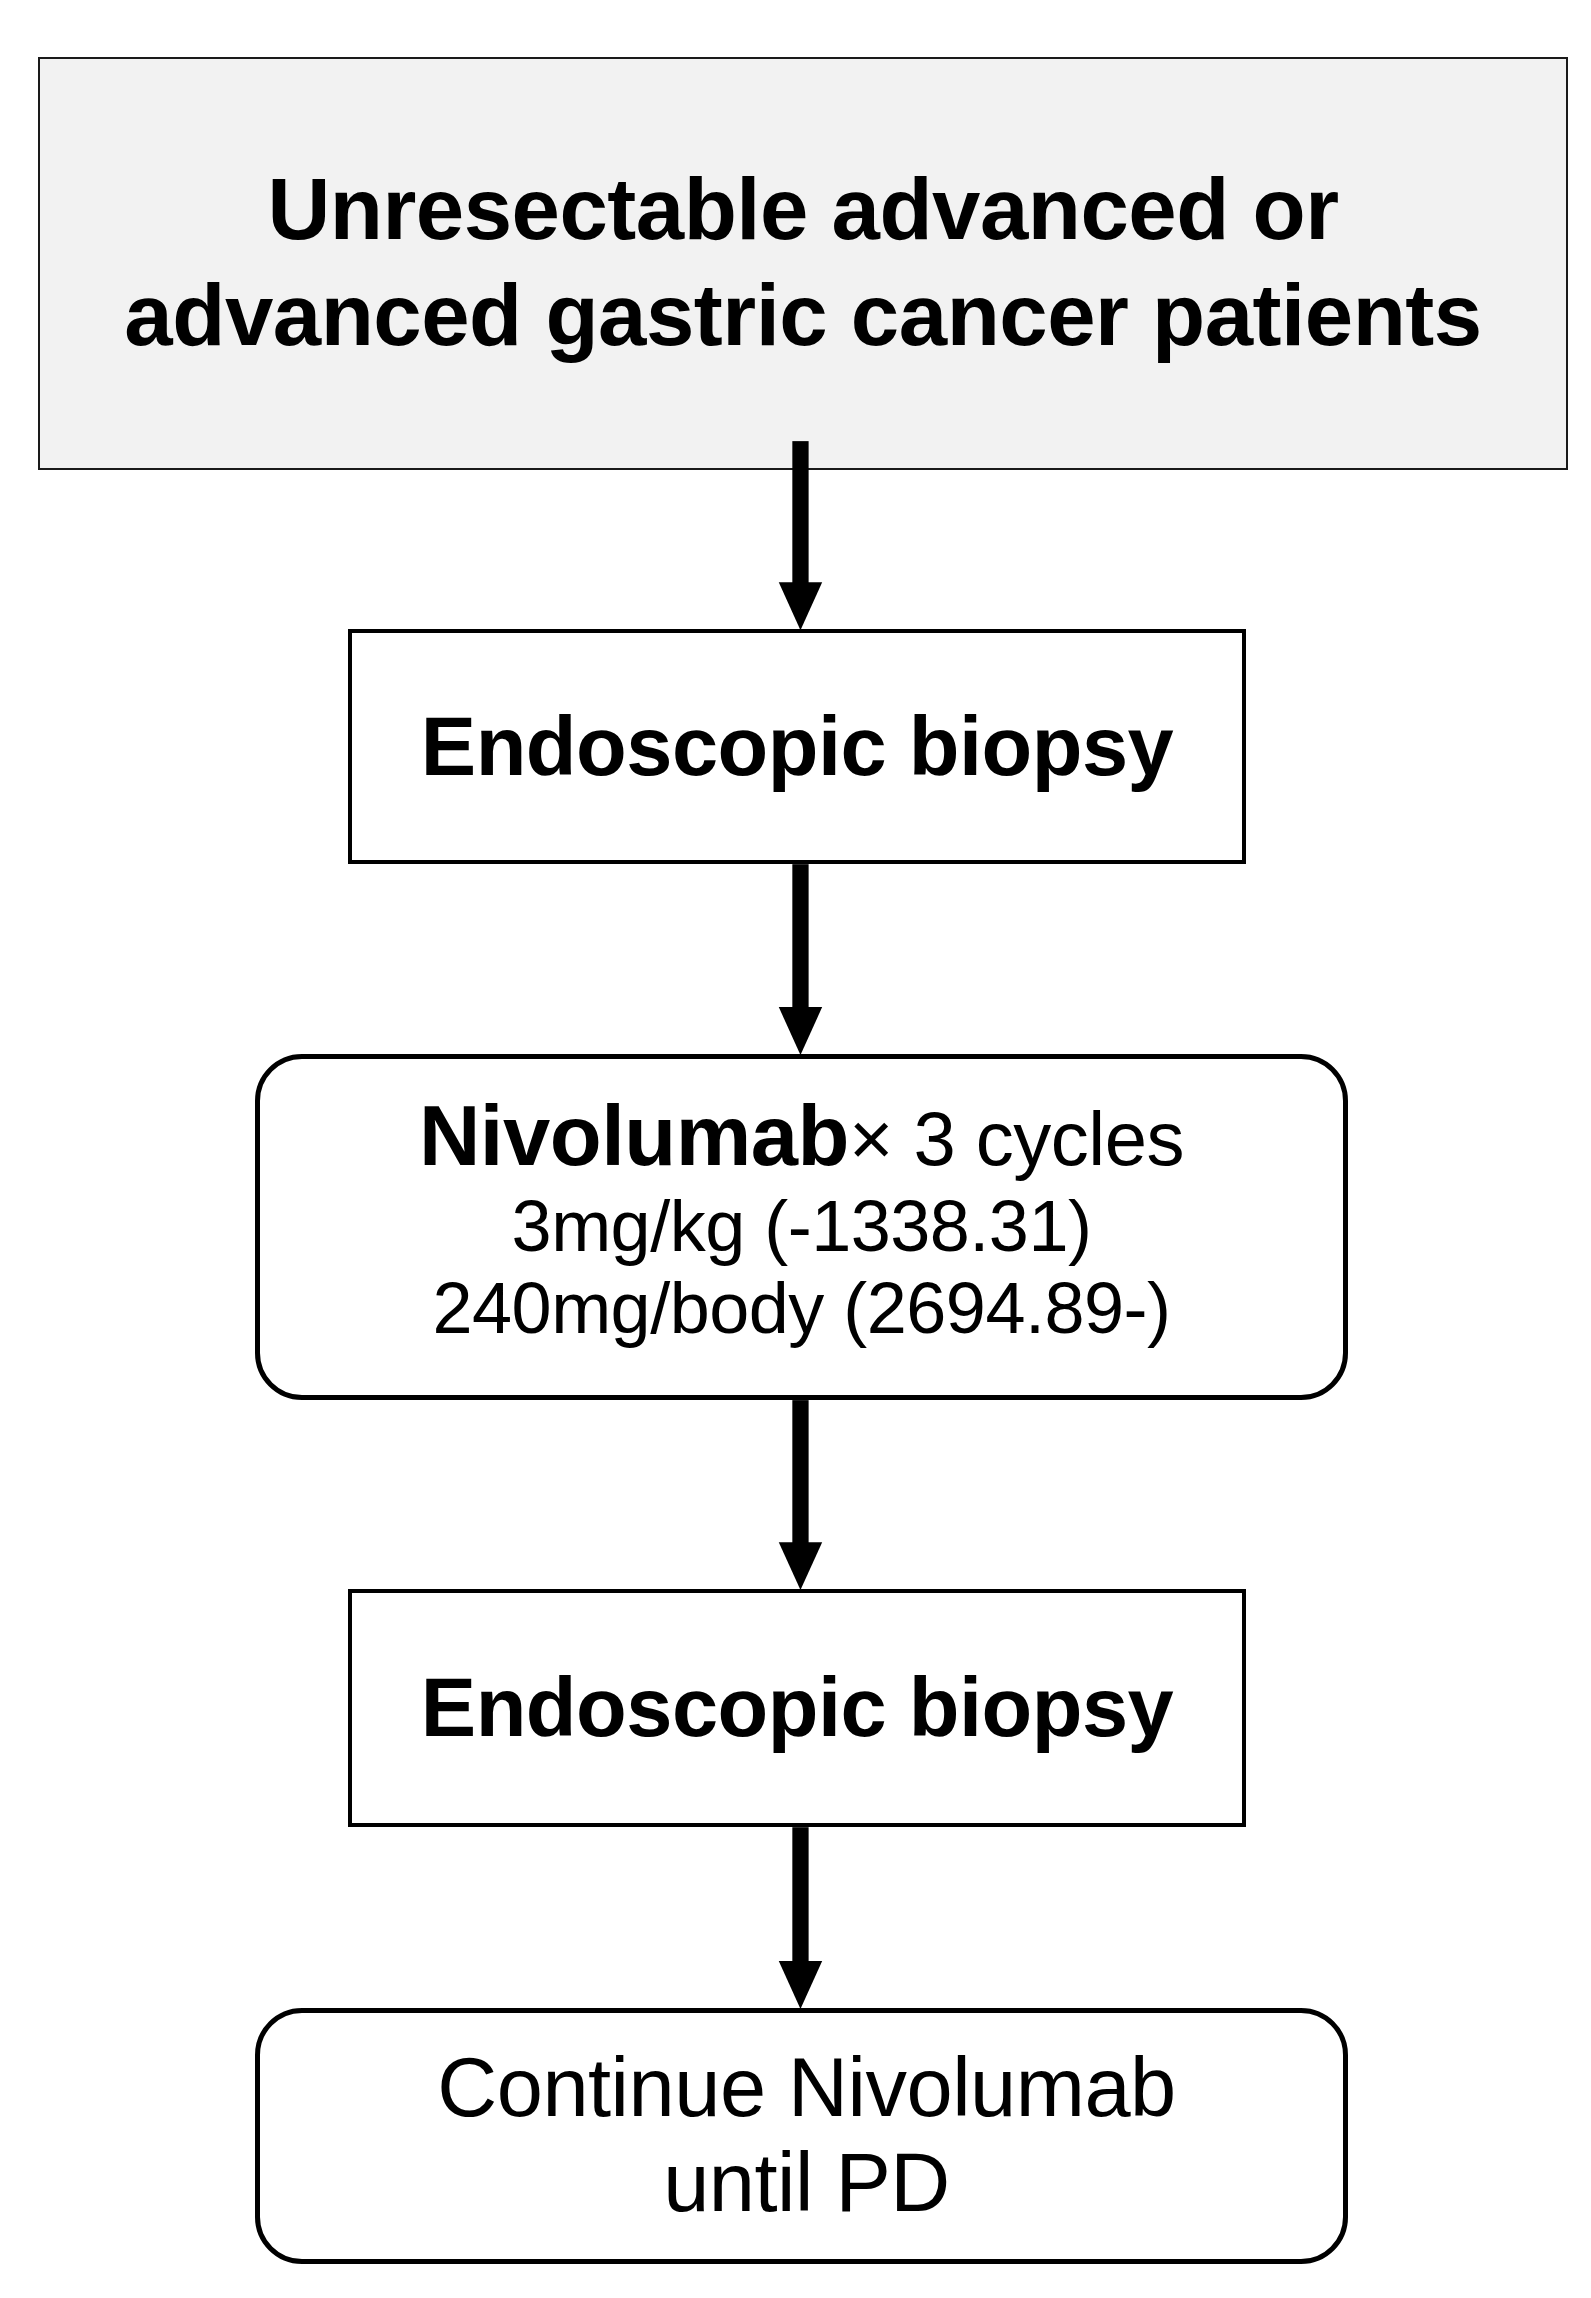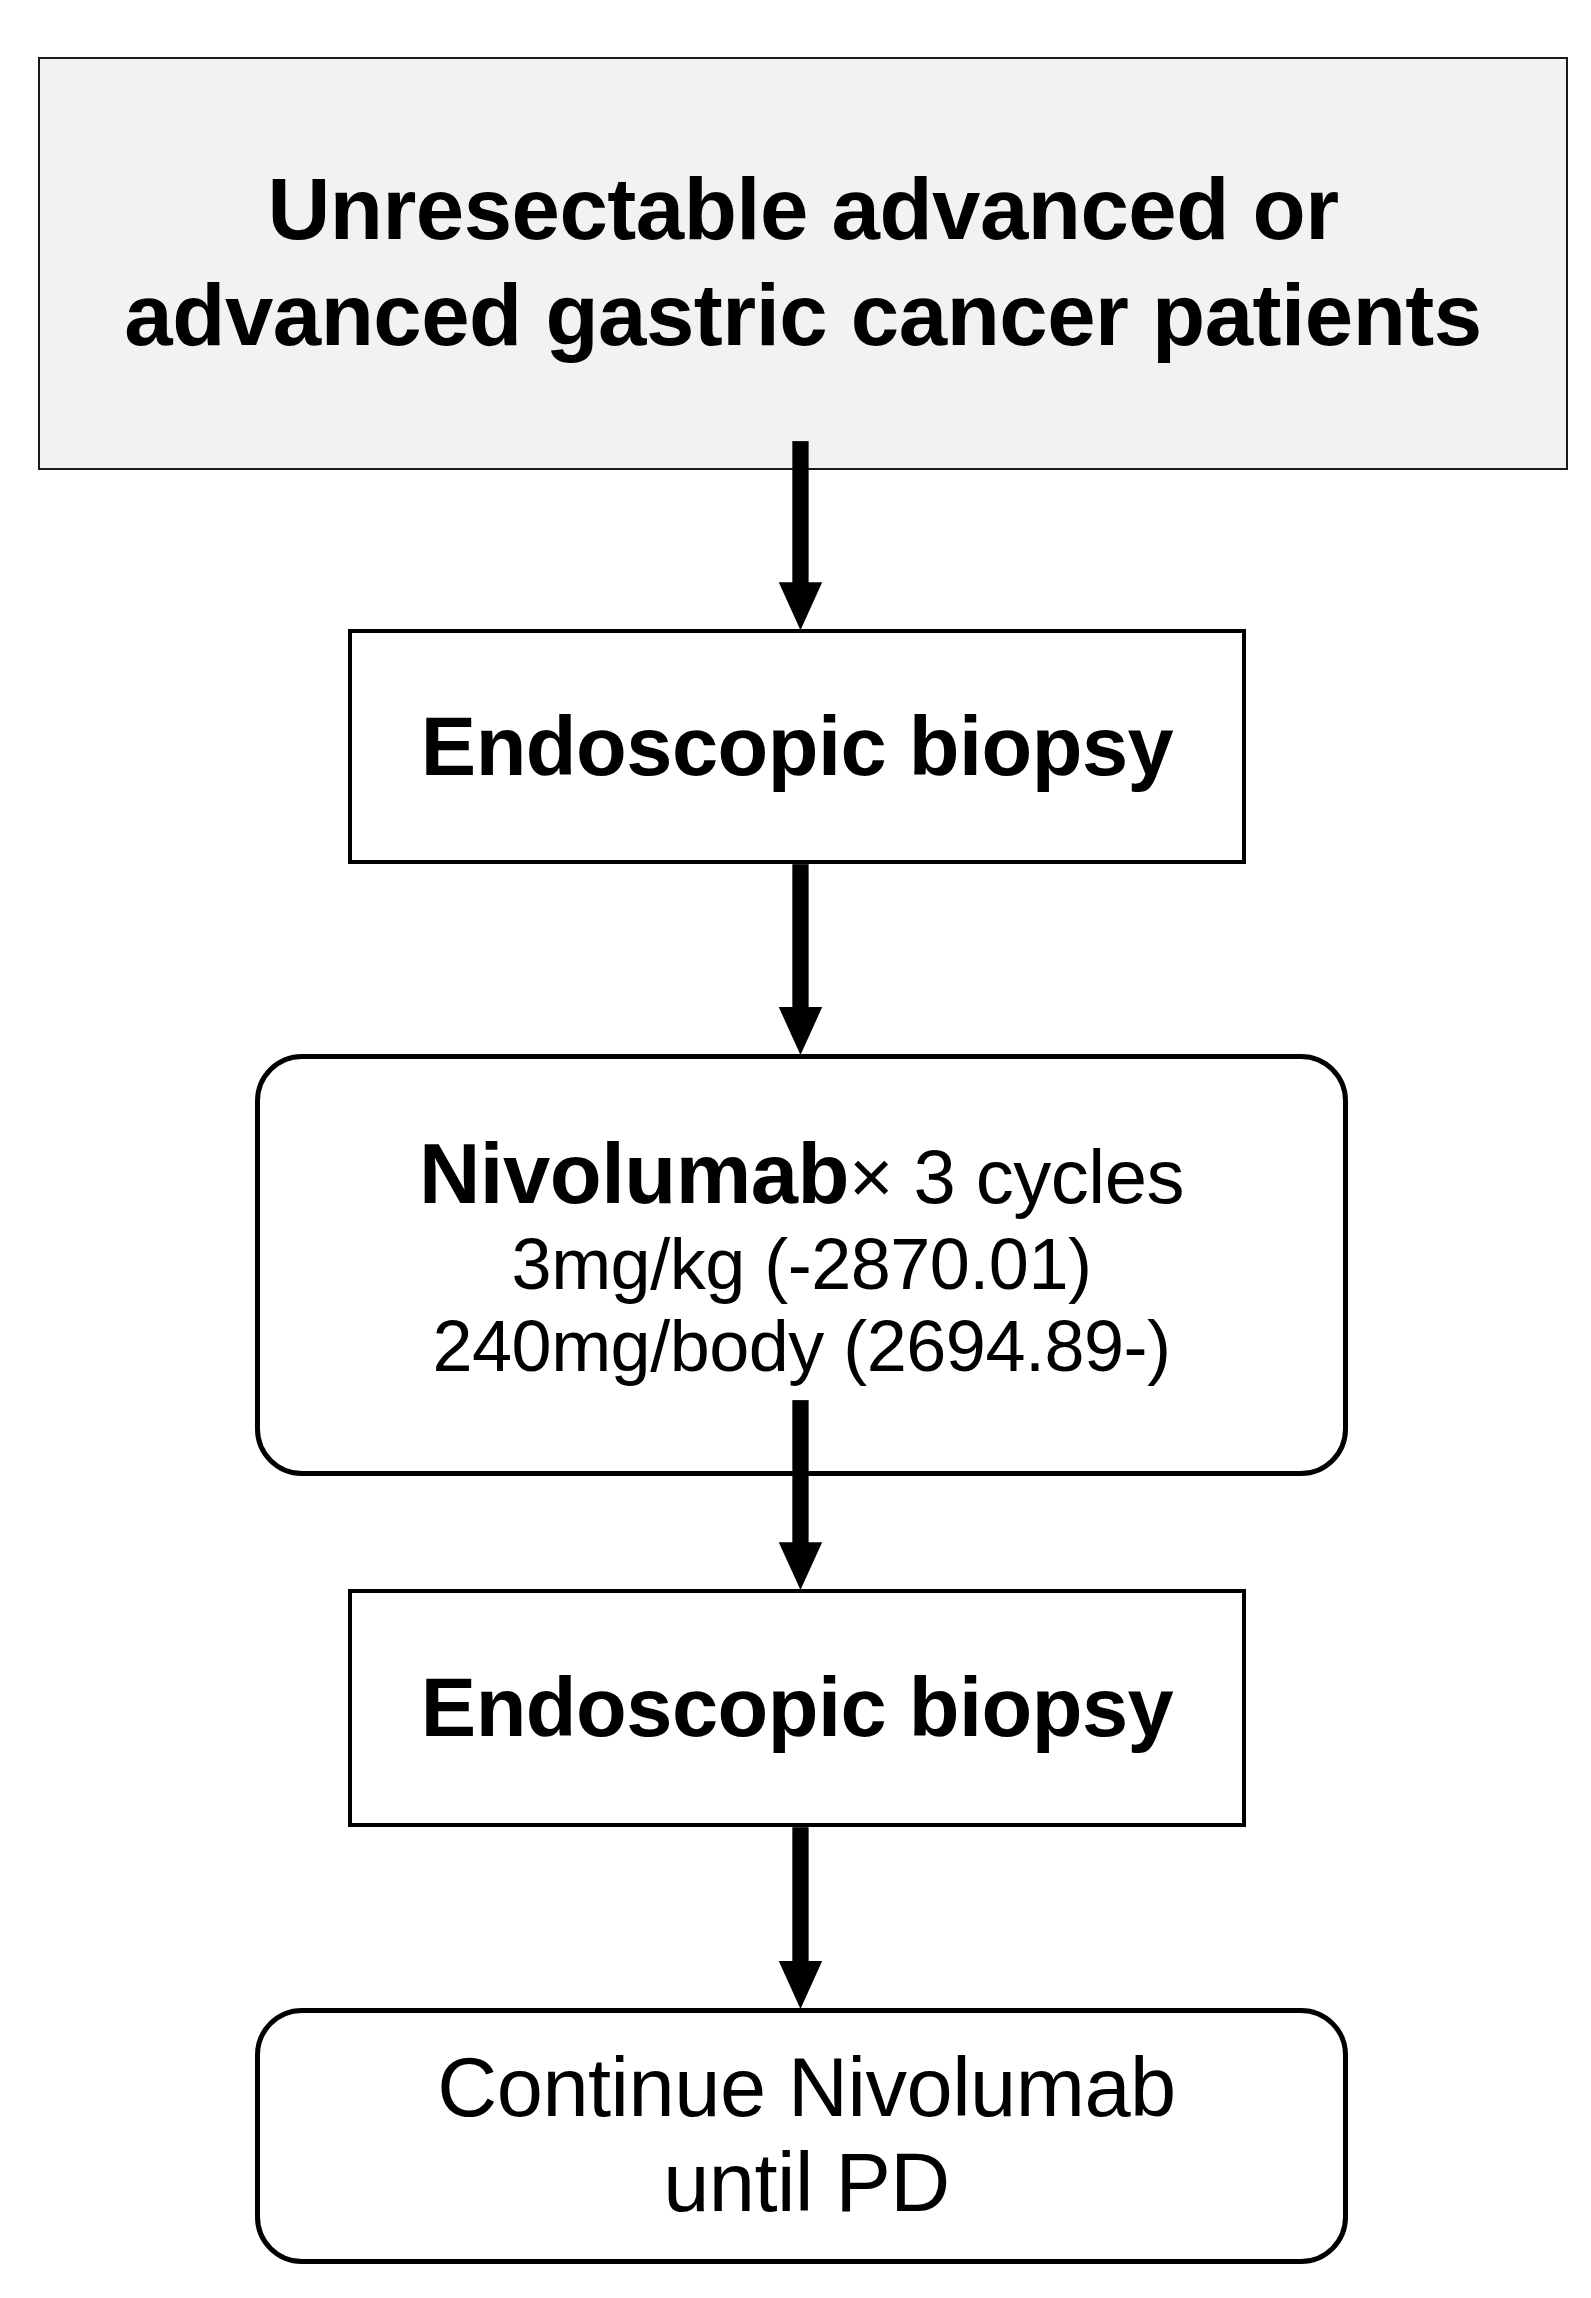--- a/index.html
+++ b/index.html
@@ -79,21 +79,21 @@
 
   
   .node.rounded {
     left: 255px;
     width: 1093px;
     border: 5.4px solid #000000;
     border-radius: 47px;
   }
   #node-nivolumab {
     top: 1054px;
-    height: 422px;
+    height: 346px;
     padding-bottom: 17px;
   }
   #node-continue {
     top: 2008px;
     height: 256px;
   }
   #node-nivolumab .line.title {
     font-weight: 700;
     font-size: 85px;
     line-height: 1.12;
@@ -148,21 +148,21 @@
     <svg width="1591" height="193" viewBox="0 0 1759 213">
       <rect x="876" y="0" width="18" height="176" fill="#000000"></rect>
       <polygon points="861,158 909,158 885,211" fill="#000000"></polygon>
     </svg>
   </div>
 
   <div class="node rounded" id="node-nivolumab">
     <span class="line title">
       <span>Nivolumab</span><span class="mult">× 3 cycles</span>
     </span>
-    <span class="line dose">3mg/kg (-2870.01)</span>
+    <span class="line dose">3mg/kg (-1338.31)</span>
     <span class="line dose">240mg/body (2694.89-)</span>
   </div>
 
   <div class="connector" id="connector-3" style="top:1400px;">
     <svg width="1591" height="192" viewBox="0 0 1759 212">
       <rect x="876" y="0" width="18" height="175" fill="#000000"></rect>
       <polygon points="861,157 909,157 885,210" fill="#000000"></polygon>
     </svg>
   </div>
 

